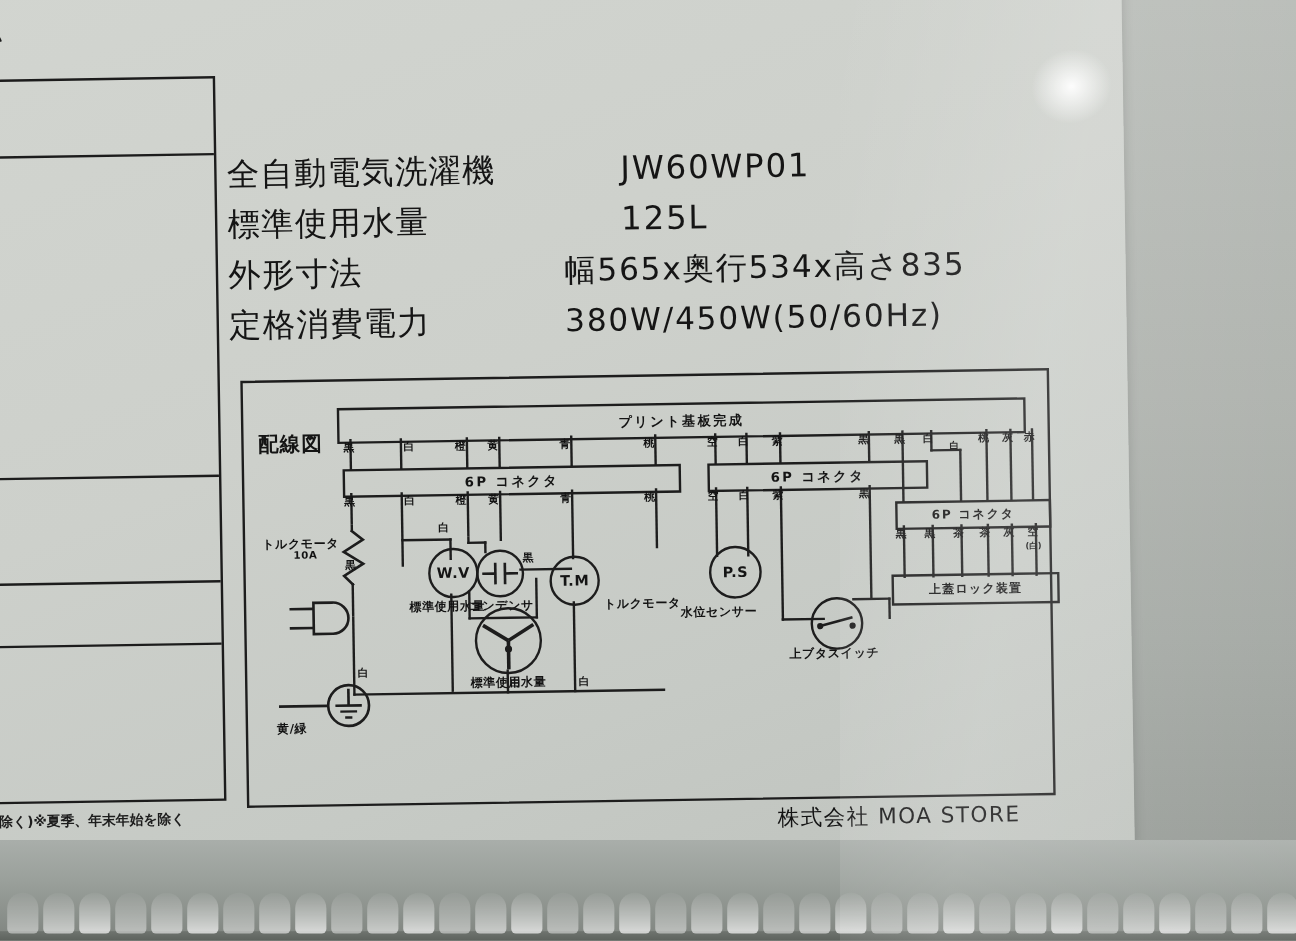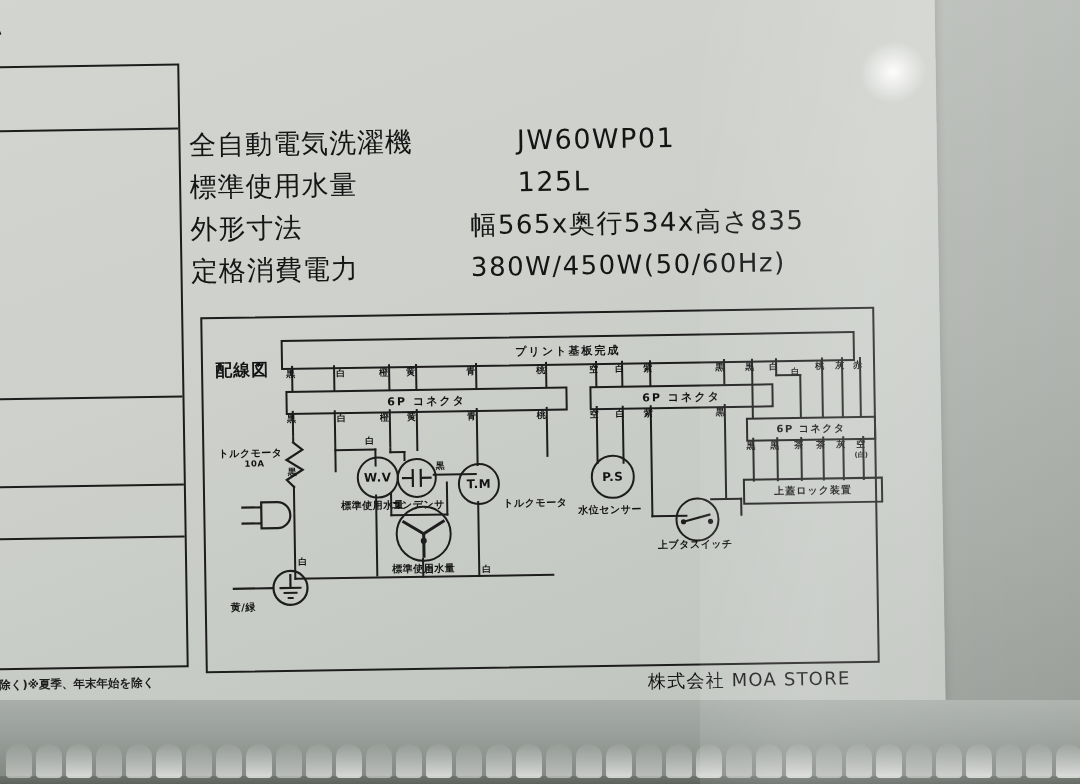--- a/index.html
+++ b/index.html
@@ -244,21 +244,21 @@
   <div class="wire vw" style="left:392px;top:93px;height:58px;"></div>
   <div class="wire vw" style="left:418px;top:93px;height:58px;"></div>
   <div class="wire vw" style="left:446px;top:93px;height:112px;"></div>
   <div class="wire vw" style="left:520px;top:93px;height:96px;"></div>
   <div class="wl" style="left:386px;top:97px;">空</div>
   <div class="wl" style="left:412px;top:97px;">白</div>
   <div class="wl" style="left:440px;top:97px;">紫</div>
   <div class="wl" style="left:512px;top:97px;">黒</div>
 
   <div class="cir" style="left:386px;top:142px;width:40px;height:40px;">P.S</div>
-  <div class="cl" style="left:373px;top:190px;">水位センサー</div>
+  <div class="cl" style="left:362px;top:190px;">水位センサー</div>
 
   <div class="wire hw" style="left:446px;top:203px;width:36px;"></div>
   <div class="wire hw" style="left:505px;top:187px;width:32px;"></div>
   <div class="wire vw" style="left:535px;top:187px;height:18px;"></div>
   <div class="cir" style="left:470px;top:186px;width:40px;height:40px;">
     <svg width="40" height="40" viewBox="0 0 40 40">
       <circle cx="6" cy="22" r="2.6" fill="#1d1d1d"></circle>
       <circle cx="33" cy="22" r="2.6" fill="#1d1d1d"></circle>
       <line x1="6" y1="22" x2="33" y2="15" stroke="#1d1d1d" stroke-width="2.2"></line>
     </svg>

